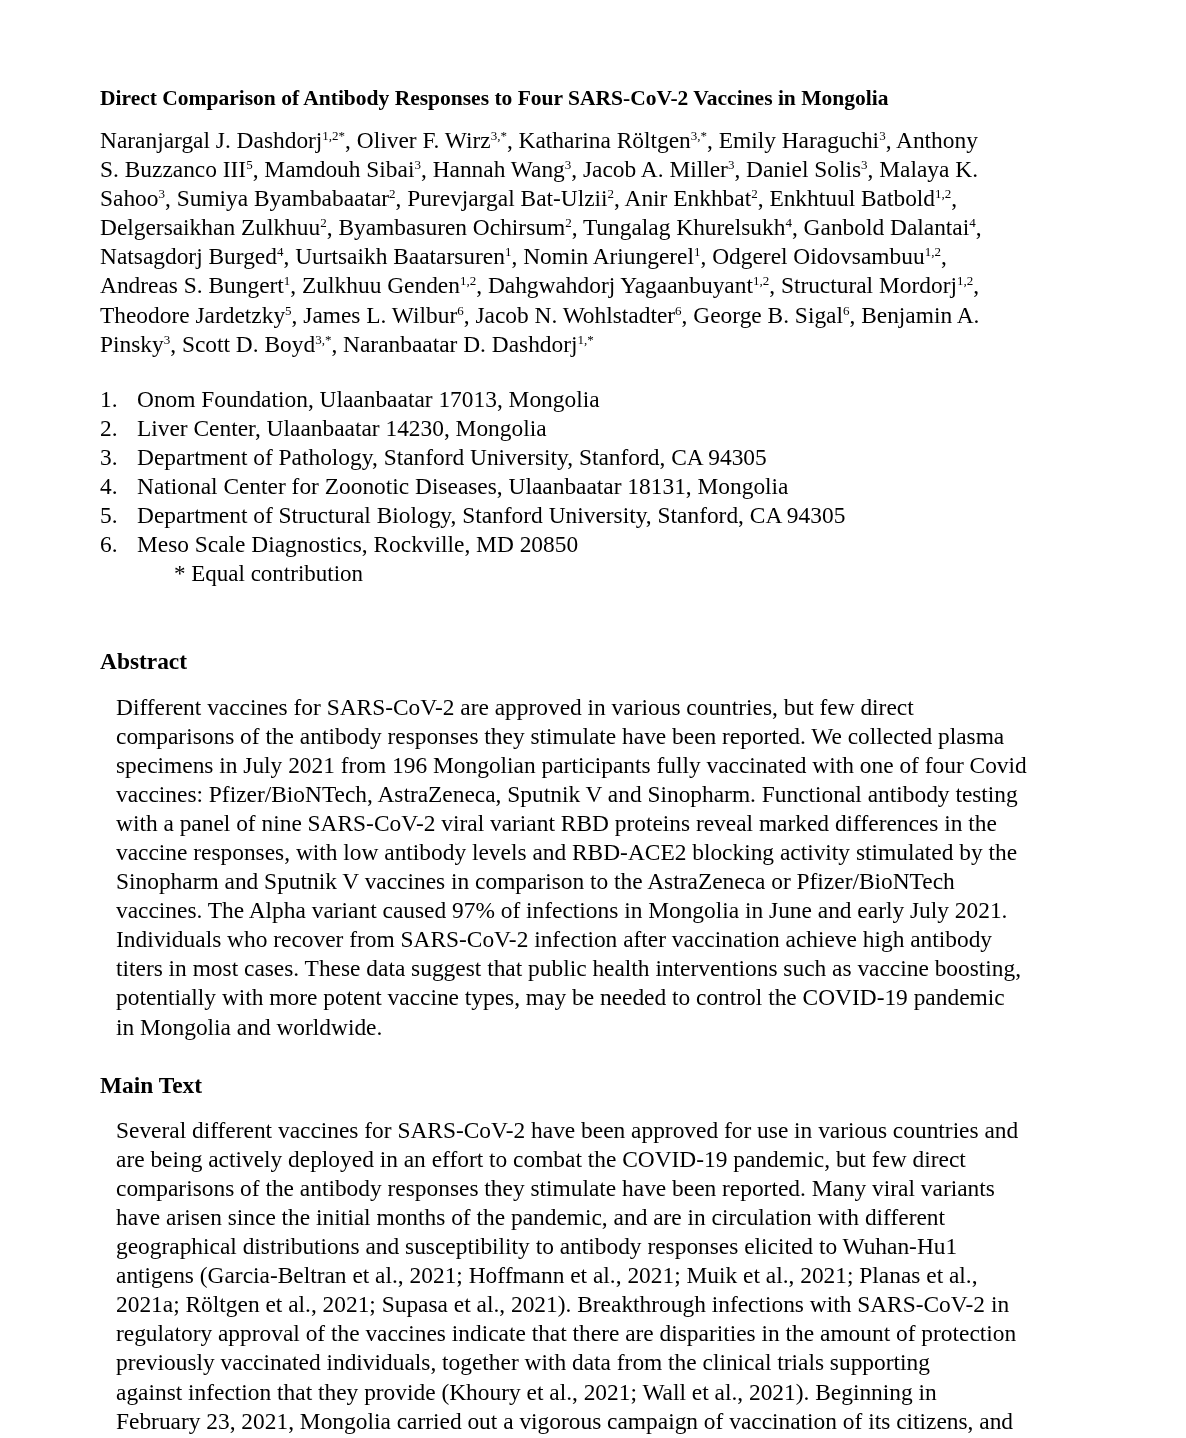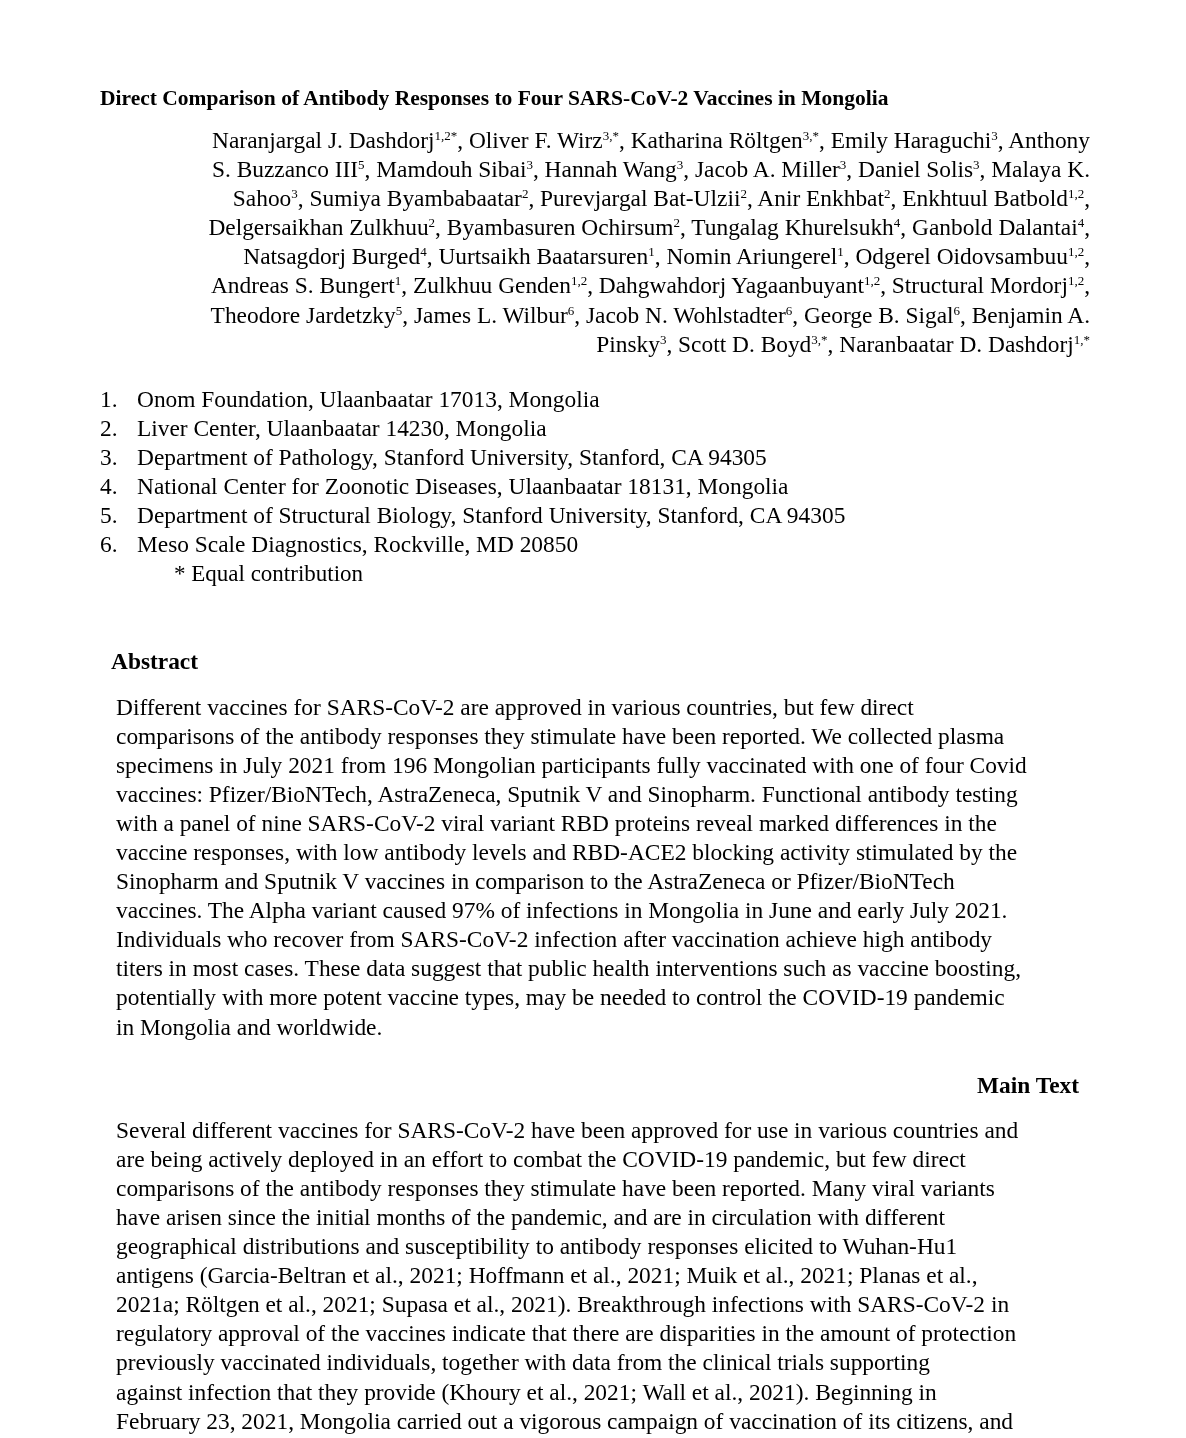--- a/index.html
+++ b/index.html
@@ -29,21 +29,20 @@
       white-space: nowrap;
     }
     .authors {
       font-size: 23.4px;
       line-height: 29.1px;
       margin: 0 0 26px 0;
     }
     .authors .line {
       display: block;
       white-space: nowrap;
-      text-align: right;
     }
     sup {
       font-size: 13px;
       line-height: 0;
       vertical-align: 0.65em;
     }
     .affils {
       list-style: none;
       padding: 0;
       margin: 0;
@@ -61,24 +60,24 @@
     .equal {
       font-size: 23px;
       line-height: 29.1px;
       padding-left: 74px;
       white-space: nowrap;
     }
     .section-heading {
       font-weight: bold;
       font-size: 23.4px;
       line-height: 29.1px;
-      margin: 11px;
+      margin: 0;
     }
     .abstract-heading { margin-top: 59px; }
-    .main-heading { margin-top: 29px; text-align: right; }
+    .main-heading { margin-top: 29px; }
     .para {
       font-size: 23.4px;
       line-height: 29.1px;
       margin: 16px;
     }
     .para .line {
       display: block;
       white-space: nowrap;
     }
   </style>

